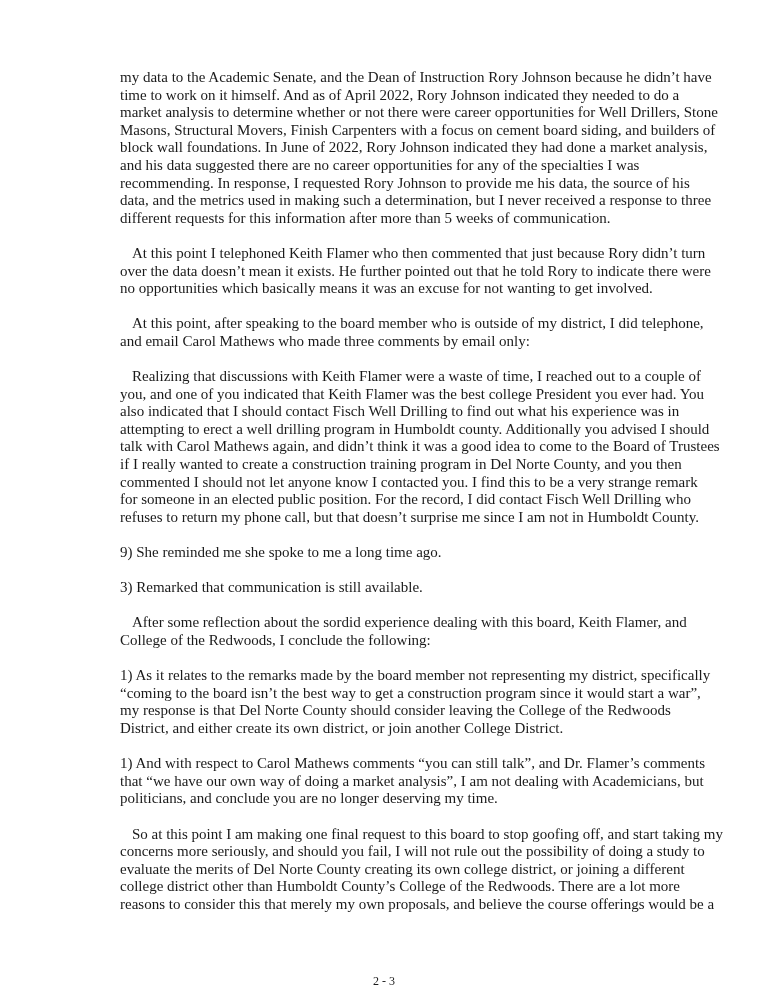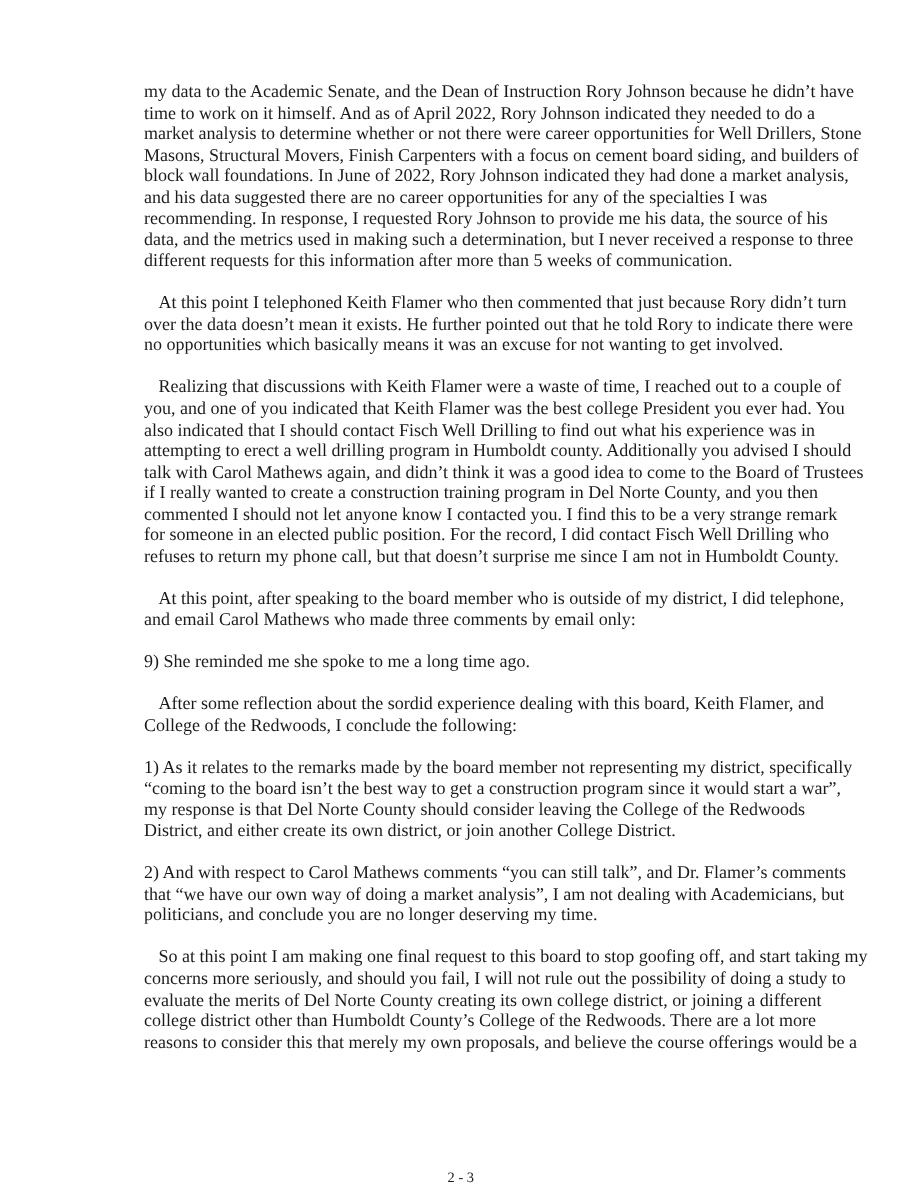--- a/index.html
+++ b/index.html
@@ -25,39 +25,40 @@
 market analysis to determine whether or not there were career opportunities for Well Drillers, Stone
 Masons, Structural Movers, Finish Carpenters with a focus on cement board siding, and builders of
 block wall foundations.  In June of 2022, Rory Johnson indicated they had done a market analysis,
 and his data suggested there are no career opportunities for any of the specialties I was
 recommending.  In response, I requested Rory Johnson to provide me his data, the source of his
 data, and the metrics used in making such a determination, but I never received a response to three
 different requests for this information after more than 5 weeks of communication.</p>
   <p class="para indent">At this point I telephoned Keith Flamer who then commented that just because Rory didn’t turn
 over the data doesn’t mean it exists.  He further pointed out that he told Rory to indicate there were
 no opportunities which basically means it was an excuse for not wanting to get involved.</p>
+  <p class="para indent"> At this point, after speaking to the board member who is outside of my district, I did telephone,
+and email Carol Mathews who made three comments by email only:</p>
   <p class="para indent">Realizing that discussions with Keith Flamer were a waste of time, I reached out to a couple of
 you, and one of you indicated that Keith Flamer was the best college President you ever had.  You
 also indicated that I should contact Fisch Well Drilling to find out what his experience was in
 attempting to erect a well drilling program in Humboldt county.  Additionally you advised I should
 talk with Carol Mathews again, and didn’t think it was a good idea to come to the Board of Trustees
 if I really wanted to create a construction training program in Del Norte County, and you then
 commented I should not let anyone know I contacted you.  I find this to be a very strange remark
 for someone in an elected public position.  For the record, I did contact Fisch Well Drilling who
 refuses to return my phone call, but that doesn’t surprise me since I am not in Humboldt County.</p>
-  <p class="para indent"> At this point, after speaking to the board member who is outside of my district, I did telephone,
-and email Carol Mathews who made three comments by email only:</p>
   <p class="para">9)  She reminded me she spoke to me a long time ago.</p>
+  <p class="para">3)  Remarked that communication is still available.</p>
   <p class="para indent">After some reflection about the sordid experience dealing with this board, Keith Flamer, and
 College of the Redwoods, I conclude the following:</p>
   <p class="para">1)  As it relates to the remarks made by the board member not representing my district, specifically
 “coming to the board isn’t the best way to get a construction program since it would start a war”,
 my response is that Del Norte County should consider leaving the College of the Redwoods
 District, and either create its own district, or join another College District.</p>
-  <p class="para">2)  And with respect to Carol Mathews comments “you can still talk”, and Dr. Flamer’s comments
+  <p class="para">1)  And with respect to Carol Mathews comments “you can still talk”, and Dr. Flamer’s comments
 that “we have our own way of doing a market analysis”, I am not dealing with Academicians, but
 politicians, and conclude you are no longer deserving my time.</p>
   <p class="para indent">So at this point I am making one final request to this board to stop goofing off, and start taking my
 concerns more seriously, and should you fail, I will not rule out the possibility of doing a study to
 evaluate the merits of Del Norte County creating its own college district, or joining a different
 college district other than Humboldt County’s College of the Redwoods.  There are a lot more
 reasons to consider this that merely my own proposals, and believe the course offerings would be a</p>
 </div>
 
 <div class="footer">2 - 3</div>

